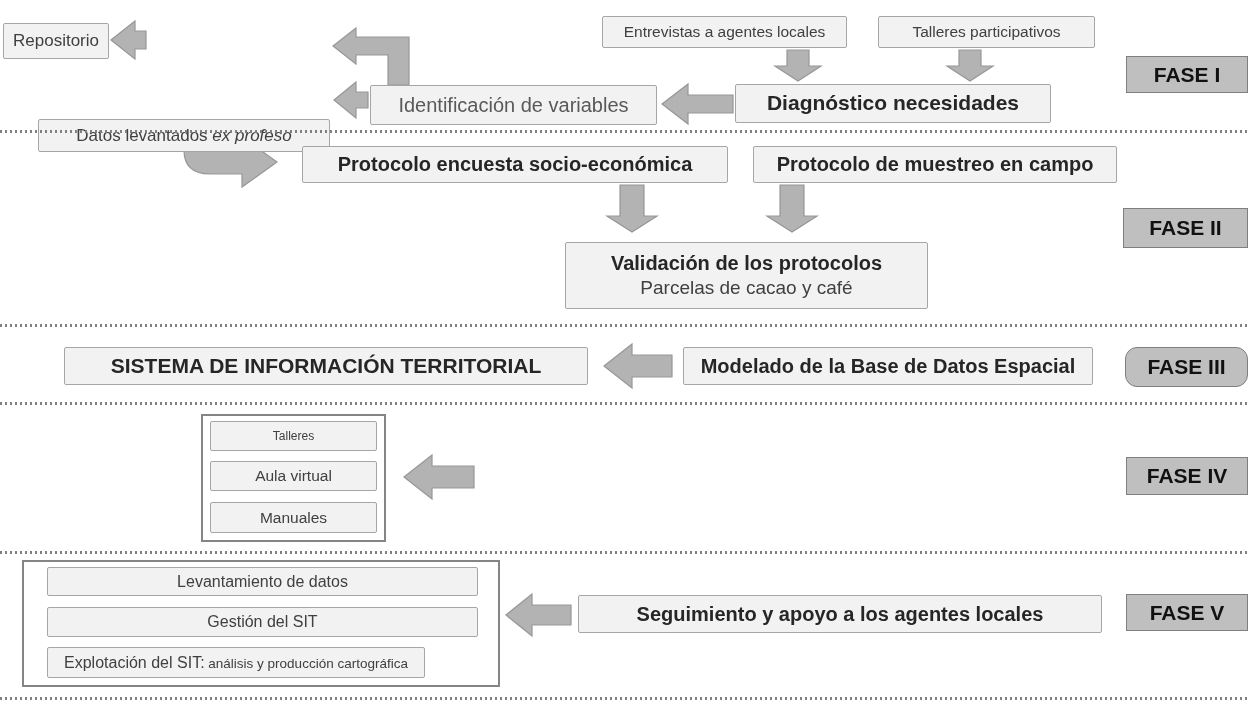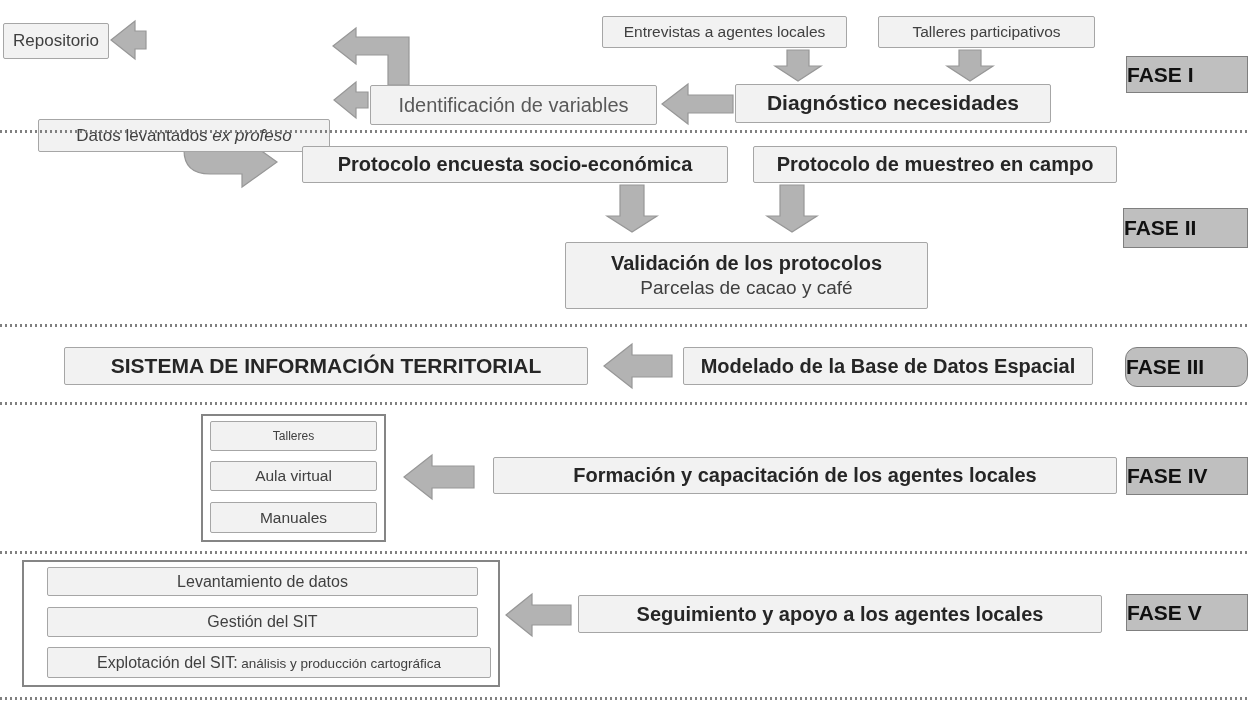--- a/index.html
+++ b/index.html
@@ -15,21 +15,21 @@
     font-family:"Liberation Sans",sans-serif;
   }
   .box{
     position:absolute;display:flex;align-items:center;justify-content:center;
     background:var(--box-fill);border:1.5px solid var(--box-border);
     color:var(--text-regular);text-align:center;box-sizing:border-box;
     border-radius:2px;line-height:1.25;
   }
   .bold{font-weight:bold;color:var(--text-bold);}
   .fase{
-    position:absolute;display:flex;align-items:center;justify-content:flex-start;
+    position:absolute;display:flex;align-items:center;justify-content:center;
     background:var(--fase-fill);border:1.5px solid var(--fase-border);
     color:#111;font-weight:bold;font-size:21px;box-sizing:border-box;
   }
   .group{
     position:absolute;border:2px solid #858585;background:#fff;box-sizing:border-box;
   }
   .sep{
     position:absolute;left:0;width:1250px;height:3px;
     background:repeating-linear-gradient(90deg,var(--dot-color) 0 2px,transparent 2px 5px);
   }
@@ -134,39 +134,36 @@
   <div class="box" style="left:210px;top:421px;width:167px;height:30px;font-size:12px;">
     <span>Talleres</span>
   </div>
   <div class="box" style="left:210px;top:502px;width:167px;height:31px;font-size:15.5px;">
     <span>Manuales</span>
   </div>
   <div class="box" style="left:210px;top:461px;width:167px;height:30px;font-size:15.5px;">
     <span>Aula virtual</span>
   </div>
 
-  <div class="box bold" style="left:493px;top:457px;width:624px;height:37px;font-size:20px;">
-    <span>Formación y capacitación de los agentes locales</span>
-  </div>
 
   <div class="fase" style="left:1126px;top:457px;width:122px;height:38px;">
     <span>FASE IV</span>
   </div>
 
   <div class="sep" style="top:551px;"></div>
 
   <div class="group" style="left:22px;top:560px;width:478px;height:127px;"></div>
 
   <div class="box" style="left:47px;top:567px;width:431px;height:29px;font-size:16px;">
     <span>Levantamiento de datos</span>
   </div>
   <div class="box" style="left:47px;top:607px;width:431px;height:30px;font-size:16px;">
     <span>Gestión del SIT</span>
   </div>
-  <div class="box" style="left:47px;top:647px;width:444px;height:31px;font-size:16px;">
+  <div class="box" style="left:47px;top:647px;width:378px;height:31px;font-size:16px;">
     <span><span>Explotación del SIT:</span><span class="small"> análisis y producción cartográfica</span></span>
   </div>
 
   <div class="box bold" style="left:578px;top:595px;width:524px;height:38px;font-size:20px;">
     <span>Seguimiento y apoyo a los agentes locales</span>
   </div>
 
   <div class="fase" style="left:1126px;top:594px;width:122px;height:37px;">
     <span>FASE V</span>
   </div>

